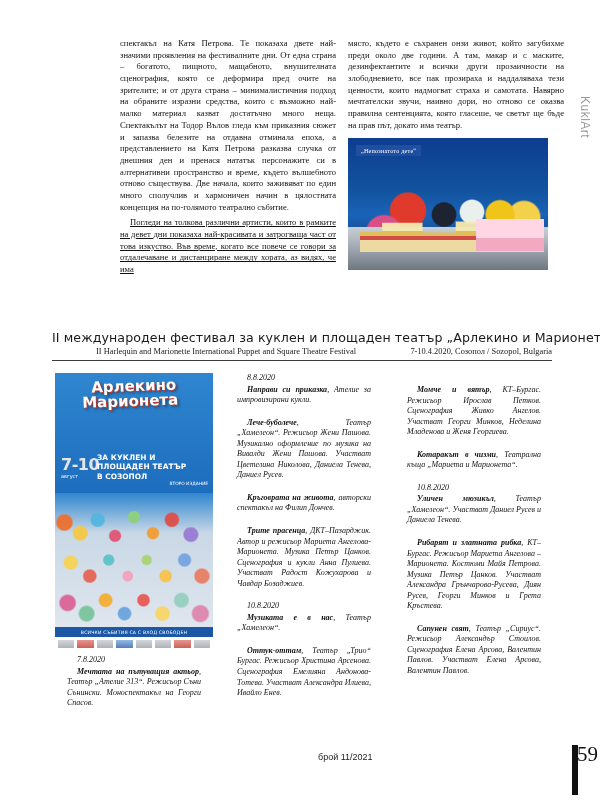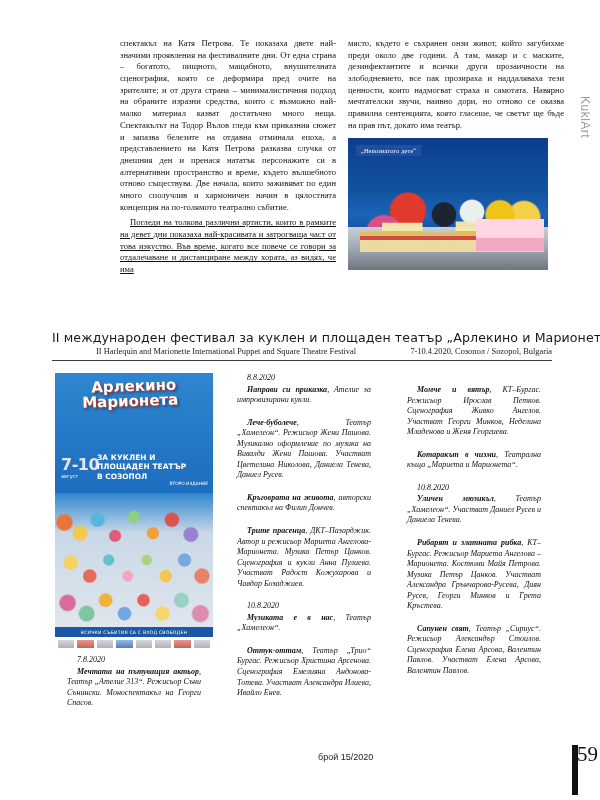--- a/index.html
+++ b/index.html
@@ -416,15 +416,15 @@
         <p class="entry"><b>Котаракът в чизми</b>, Театрална къща „Мариета и Марионета“.</p>
         <p class="date">10.8.2020</p>
         <p class="entry"><b>Уличен мюзикъл</b>, Театър „Хамелеон“. Участват Даниел Русев и Даниела Тенева.</p>
         <p class="entry"><b>Рибарят и златната рибка</b>, КТ–Бургас. Режисьор Мариета Ангелова – Марионета. Костюми Майя Петрова. Музика Петър Цанков. Участват Александра Грънчарова-Русева, Диян Русев, Георги Минков и Грета Кръстева.</p>
         <p class="entry"><b>Сапунен свят</b>, Театър „Сириус“. Режисьор Александър Стоилов. Сценография Елена Арсова, Валентин Павлов. Участват Елена Арсова, Валентин Павлов.</p>
       </div>
   </div>
 
 </div>
 
-<div class="issue">брой 15/2020</div>
+<div class="issue">брой 11/2021</div>
 <div class="folio-bar"></div>
 <div class="folio-num">59</div>
 
 </body></html>

